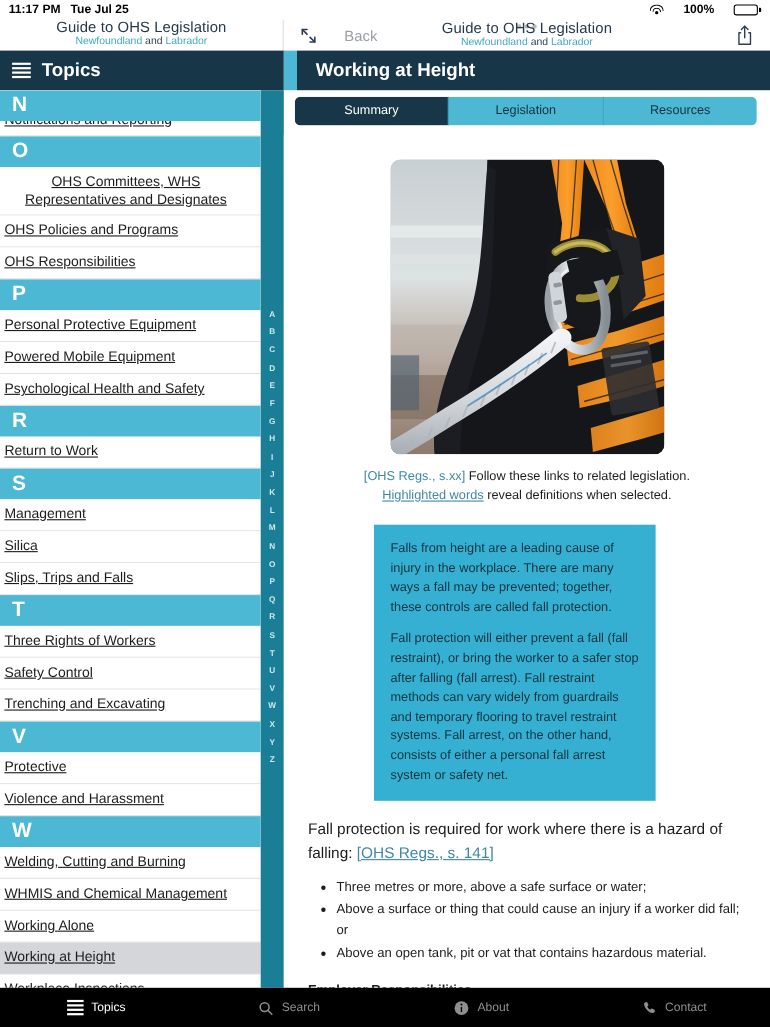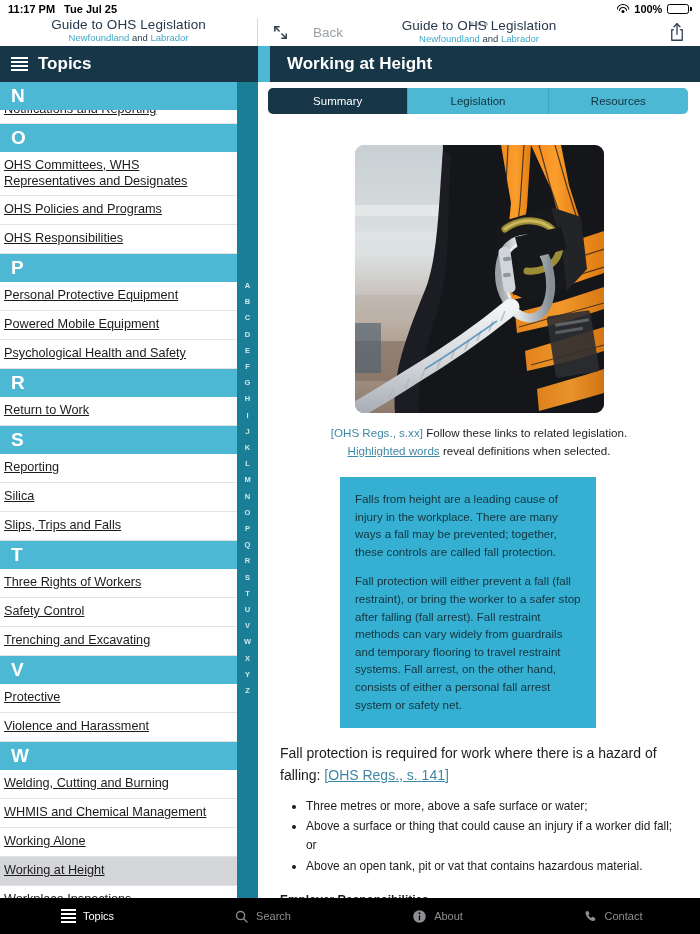--- a/index.html
+++ b/index.html
@@ -12,21 +12,21 @@
   #app { position: relative; width: 700px; height: 934px; overflow: hidden; }
 
   
   .statusbar {
     position: absolute; top: 0; left: 0; width: 700px; height: 18px;
     display: flex; align-items: center; font-size: 11px; font-weight: bold;
     color: #000; padding: 0 8px;
   }
   .sb-time { margin-right: 9px; }
   .sb-date { font-weight: bold; }
-  .sb-right { margin-left: auto; display: flex; align-items: center; gap: 5px; text-align: center; }
+  .sb-right { margin-left: auto; display: flex; align-items: center; gap: 18px; text-align: center; }
   .wifi-ic { display: inline-block; width: 13px; height: 10px; position: relative; }
   .wifi-ic i {
     position: absolute; border: 1.6px solid #000; border-bottom: none;
     border-radius: 50% 50% 0 0 / 100% 100% 0 0; left: 50%; transform: translateX(-50%);
   }
   .wifi-ic i:nth-child(1) { width: 13px; height: 6px; top: 0; }
   .wifi-ic i:nth-child(2) { width: 8px; height: 4px; top: 2.5px; }
   .wifi-ic i:nth-child(3) {
     width: 3px; height: 3px; top: 6px; border: none; background: #000; border-radius: 50%;
   }
@@ -91,21 +91,21 @@
   .sec-head {
     height: 28px; background: #4db8d4; color: #fff;
     font-size: 19px; font-weight: bold; display: flex; align-items: center;
     padding-left: 11px; letter-spacing: .3px;
   }
   .topic-row {
     min-height: 29px; display: flex; align-items: center; padding: 5px 12px 5px 4px;
     font-size: 12.7px; color: #1c1c1c; border-bottom: 1px solid #e2e2e2;
     background: #fff; line-height: 1.25; text-decoration: underline;
   }
-  .topic-row.two-line { min-height: 44px; }
+  .topic-row.two-line { min-height: 44px; text-align: center; }
   .topic-row.selected { background: #d4d6d9; }
   .topic-row.clipped { min-height: 14px; padding-top: 0; padding-bottom: 3px; overflow: hidden; }
   .topic-row.clipped span { display: block; margin-top: -10px; }
 
   
   .alpha-strip {
     position: absolute; top: 82px; left: 237px; width: 21px; height: 816px;
     background: #1a7f96; display: flex; flex-direction: column; align-items: center;
     justify-content: flex-start; padding-top: 196px; gap: 0;
   }
@@ -274,21 +274,21 @@
       </div>
       <div class="topic-row">
         <span>Psychological Health and Safety</span>
       </div>
       <div class="sec-head">R</div>
       <div class="topic-row">
         <span>Return to Work</span>
       </div>
       <div class="sec-head">S</div>
       <div class="topic-row">
-        <span>Reporting</span>
+        <span>Management</span>
       </div>
       <div class="topic-row">
         <span>Silica</span>
       </div>
       <div class="topic-row">
         <span>Slips, Trips and Falls</span>
       </div>
       <div class="sec-head">T</div>
       <div class="topic-row">
         <span>Three Rights of Workers</span>

